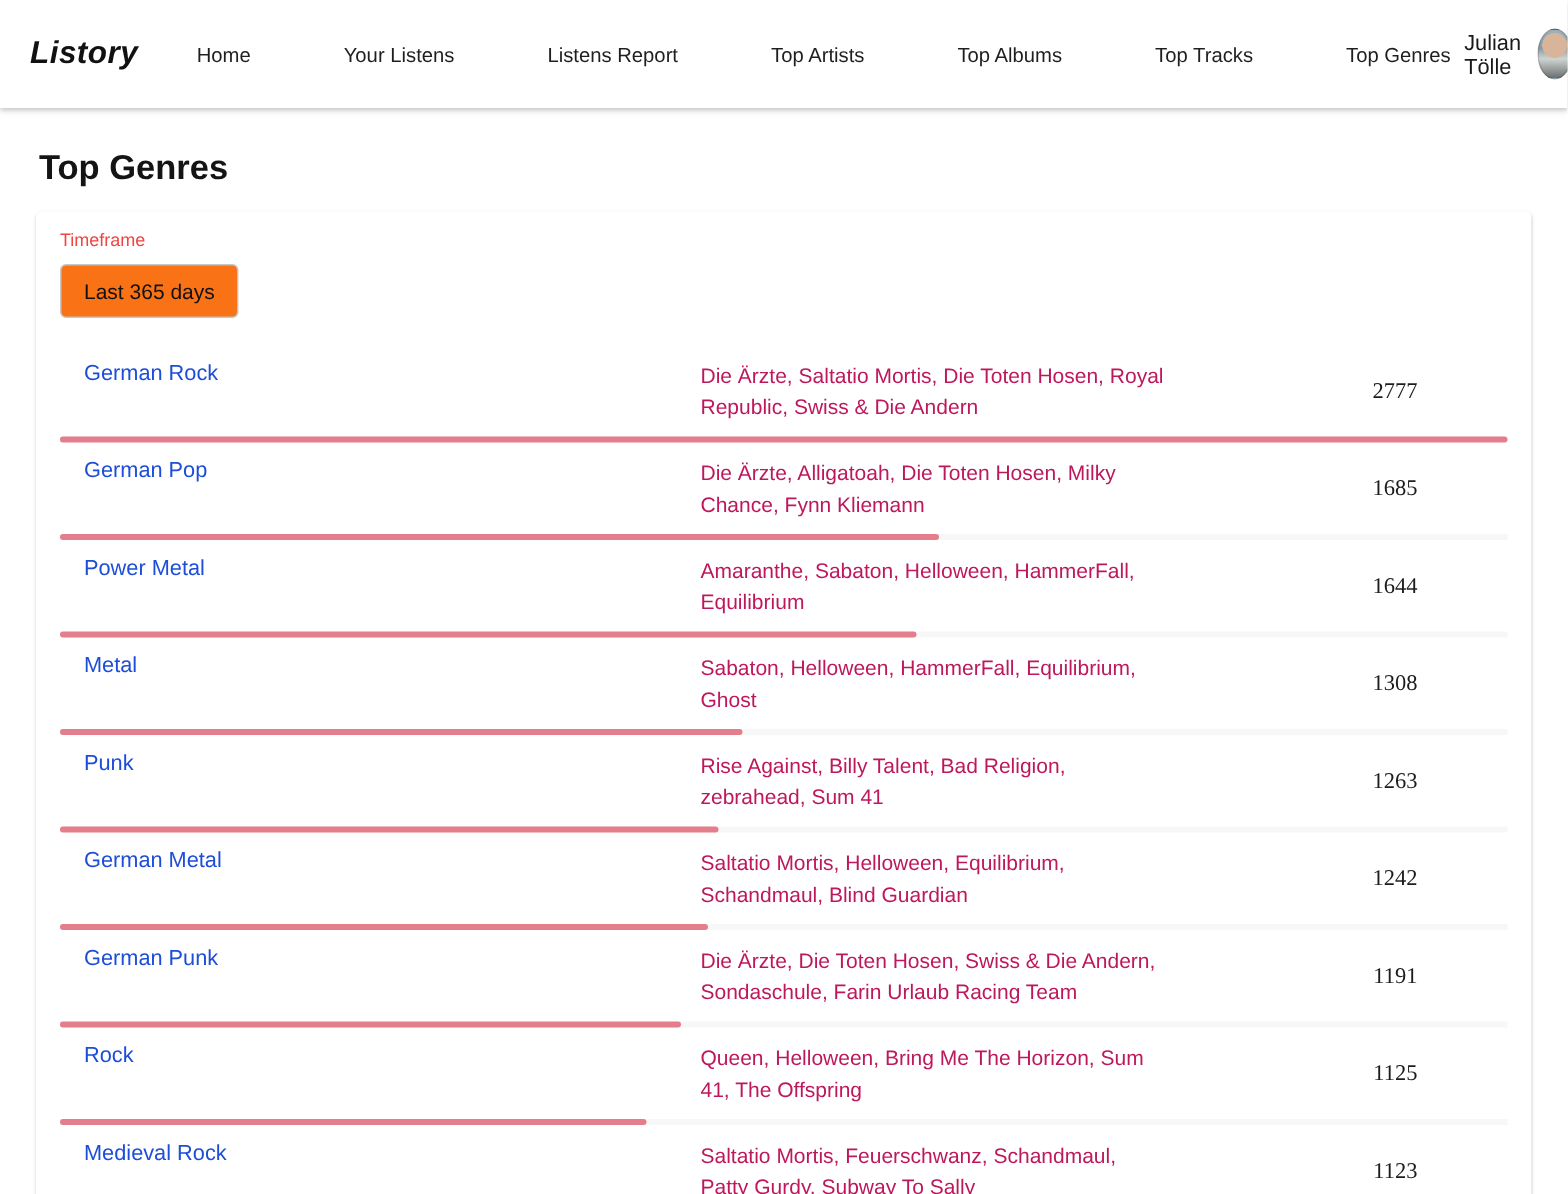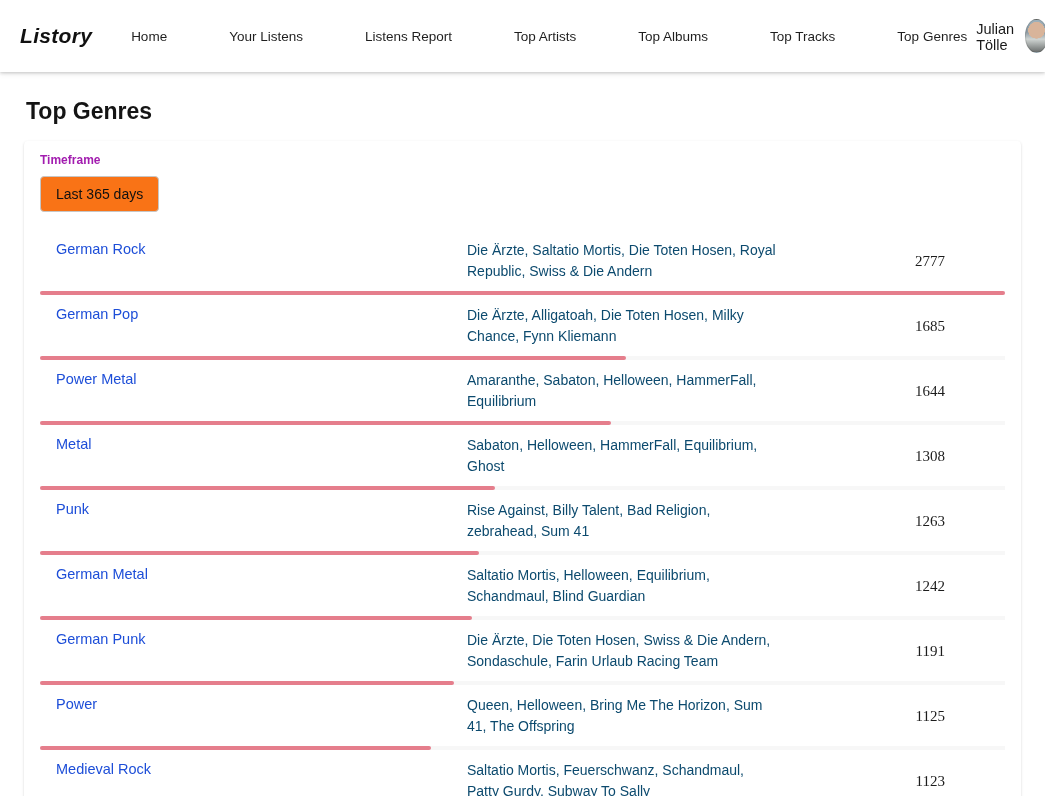--- a/index.html
+++ b/index.html
@@ -86,23 +86,22 @@
     box-shadow: 0 2px 1px -1px rgba(0,0,0,0.2),
                 0 1px 1px 0 rgba(0,0,0,0.14),
                 0 1px 3px 0 rgba(0,0,0,0.12);
     padding: 10px 0 0 0;
   }
 
   .filter-block { padding: 2px 16px 0 16px; margin-bottom: 18px; }
   .filter-label {
     display: block;
     font-size: 12px;
-    color: #a21caf;
+    color: #ef4444;
     margin-bottom: 9px;
-    font-weight: bold;
   }
   .timeframe-btn {
     font-family: inherit;
     font-size: 14px;
     color: #111;
     background: #f97316;
     border: 1px solid #c6c6c6;
     border-radius: 4px;
     padding: 9px 15px;
     cursor: pointer;
@@ -119,21 +118,21 @@
   .genre-name {
     font-weight: 400;
     font-size: 14.5px;
     padding-left: 16px;
     padding-top: 1px;
     color: #1d4ed8;
   }
   .genre-artists {
     font-size: 14px;
     line-height: 21px;
-    color: #0c4a6e;
+    color: #be185d;
     padding-right: 20px;
   }
   .genre-count {
     align-self: center;
     text-align: right;
     padding-right: 60px;
     font-size: 15px;
     color: #1c1c1c;
     font-family: Liberation Serif, serif;
   }
@@ -242,21 +241,21 @@
       <div class="genre-name">German Punk</div>
       <div class="genre-artists">Die Ärzte, Die Toten Hosen, Swiss &amp; Die Andern, Sondaschule, Farin Urlaub Racing Team</div>
       <div class="genre-count">1191</div>
     </div>
     <div class="bar-track">
       <div class="bar" style="width: 42.89%; background: rgb(229, 126, 140);"></div>
     </div>
   </div>
         <div class="genre-row">
     <div class="row-grid">
-      <div class="genre-name">Power</div>
+      <div class="genre-name">Rock</div>
       <div class="genre-artists">Queen, Helloween, Bring Me The Horizon, Sum 41, The Offspring</div>
       <div class="genre-count">1125</div>
     </div>
     <div class="bar-track">
       <div class="bar" style="width: 40.51%; background: rgb(229, 126, 140);"></div>
     </div>
   </div>
         <div class="genre-row">
     <div class="row-grid">
       <div class="genre-name">Medieval Rock</div>

